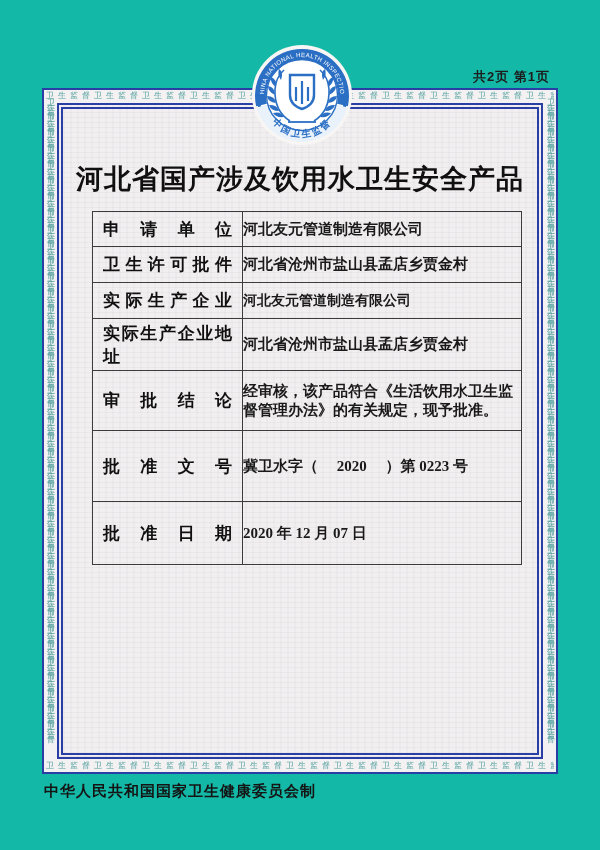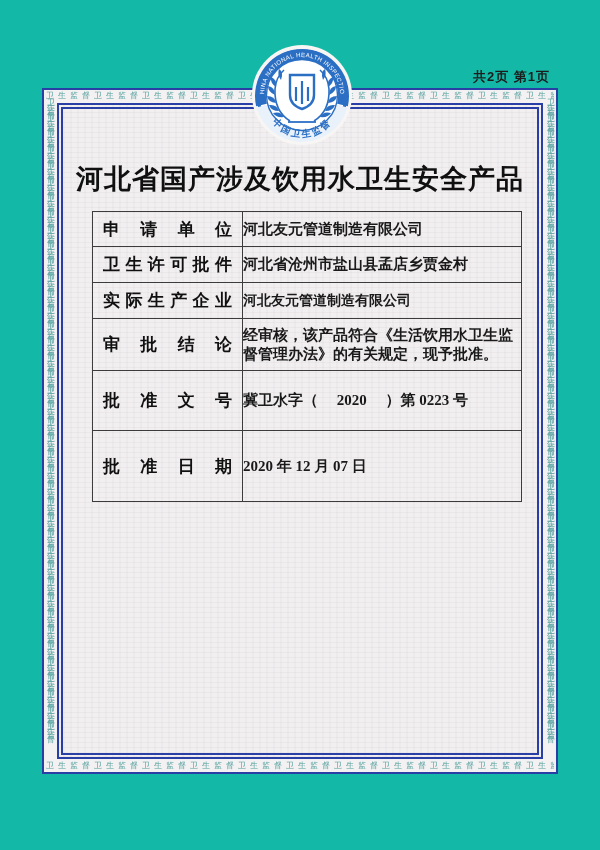--- a/index.html
+++ b/index.html
@@ -158,20 +158,26 @@
     <td class="val">河北省沧州市盐山县孟店乡贾金村</td>
   </tr>
 
   <tr>
     <td class="lbl-cell">
       <div class="lbl">实际生产企业</div>
     </td>
     <td class="val">河北友元管道制造有限公司</td>
   </tr>
 
+  <tr>
+    <td class="lbl-cell">
+      <div class="lbl">实际生产企业地址</div>
+    </td>
+    <td class="val">河北省沧州市盐山县孟店乡贾金村</td>
+  </tr>
 
   <tr>
     <td class="lbl-cell">
       <div class="lbl">审批结论</div>
     </td>
     <td class="val">经审核，该产品符合《生活饮用水卫生监督管理办法》的有关规定，现予批准。</td>
   </tr>
 
   <tr>
     <td class="lbl-cell">
@@ -235,13 +241,14 @@
       </g>
       <path d="M -14 27 L 14 27" stroke-width="1.8" fill="none"></path>
     </g>
 
     <g>
       <path d="M -12 -20 h 24 v 20 q 0 10 -12 14 q -12 -4 -12 -14 z" fill="#ffffff" stroke="#2b6fc4" stroke-width="2.4"></path>
       <path d="M -6 6 V -8 M 0 9 V -14 M 6 6 V -8" fill="none" stroke="#2b6fc4" stroke-width="2.2"></path>
     </g>
   </svg>
 
+  <div class="footer">中华人民共和国国家卫生健康委员会制</div>
 </div>
 
 </body></html>

